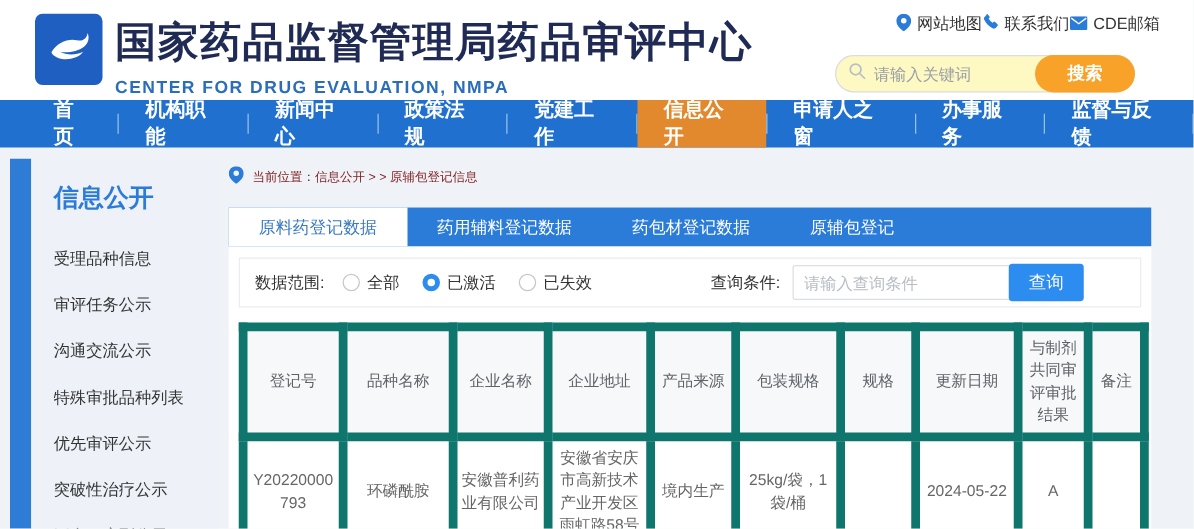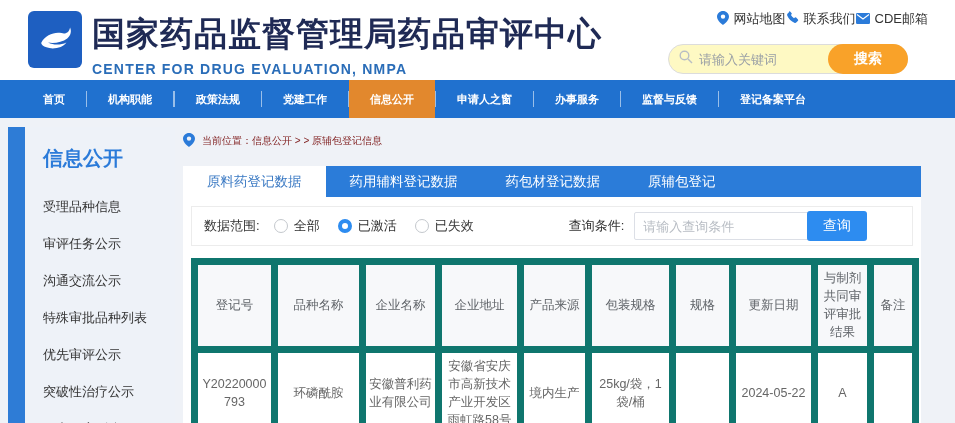--- a/index.html
+++ b/index.html
@@ -14,21 +14,21 @@
   .title-en { font-size:14px; font-weight:bold; color:#2a6db8; letter-spacing:1.2px; margin-top:4px; }
   .quick-links { position:absolute; left:668px; top:10px; width:260px; display:flex; justify-content:flex-end; }
   .quick-link { display:flex; align-items:center; gap:5px; font-size:13px; color:#333; cursor:pointer; }
   .searchbar { position:absolute; left:668px; top:44px; width:240px; height:30px; border:1px solid #dcdcdc; border-radius:15px; background:#fef9c3; display:flex; align-items:center; padding-left:10px; }
   .searchbar input { border:none; outline:none; flex:1; font-size:13px; color:#333; margin-left:6px; min-width:0; background:transparent; font-family:inherit; }
   .searchbar input::placeholder { color:#9aa0a6; }
   .search-btn { position:absolute; right:-1px; top:-1px; height:30px; width:80px; background:#f9a229; border:none; border-radius:15px; color:#fff; font-size:14px; font-weight:bold; cursor:pointer; font-family:inherit; }
 
   
   .nav { position:absolute; left:0; top:80px; width:955px; height:38px; background:#2071cf; display:flex; align-items:stretch; padding-left:22px; }
-  .nav-item { display:flex; align-items:center; padding:0 21px; color:#ffffff; font-size:11px; font-weight:bold; cursor:pointer; }
+  .nav-item { display:flex; align-items:center; padding:0 21px; color:#ffffff; font-size:16px; font-weight:bold; cursor:pointer; }
   .nav-sep { width:1px; height:16px; background:rgba(255,255,255,.55); align-self:center; }
   .nav-item.active { background:#e2882d; }
 
   
   .blue-strip { position:absolute; left:8px; top:127px; width:17px; height:296px; background:#2e7cd6; }
   .sidebar { position:absolute; left:25px; top:127px; width:150px; height:296px; background:#eef2f8; padding:18px 0 0 18px; }
   .sidebar-title { font-size:20px; font-weight:bold; color:#2b7bd9; margin-bottom:16px; }
   .sidebar-item { font-size:13px; color:#333; height:37px; display:flex; align-items:center; cursor:pointer; }
 
   
@@ -113,34 +113,34 @@
       <input type="text" placeholder="请输入关键词" style="">
       <button class="search-btn">搜索</button>
     </div>
   </div>
 
   <div class="nav">
     <div class="nav-item">首页</div>
     <div class="nav-sep"></div>
     <div class="nav-item">机构职能</div>
     <div class="nav-sep"></div>
+    <div class="nav-item">新闻中心</div>
     <div class="nav-sep"></div>
     <div class="nav-item">政策法规</div>
     <div class="nav-sep"></div>
     <div class="nav-item">党建工作</div>
     <div class="nav-sep"></div>
     <div class="nav-item active">信息公开</div>
     <div class="nav-sep"></div>
     <div class="nav-item">申请人之窗</div>
     <div class="nav-sep"></div>
     <div class="nav-item">办事服务</div>
     <div class="nav-sep"></div>
     <div class="nav-item">监督与反馈</div>
     <div class="nav-sep"></div>
-    <div class="nav-item">登记备案平台</div>
   </div>
 
   <div class="blue-strip"></div>
   <div class="sidebar">
     <div class="sidebar-title">信息公开</div>
     <div class="sidebar-item">受理品种信息</div>
     <div class="sidebar-item">审评任务公示</div>
     <div class="sidebar-item">沟通交流公示</div>
     <div class="sidebar-item">特殊审批品种列表</div>
     <div class="sidebar-item">优先审评公示</div>

